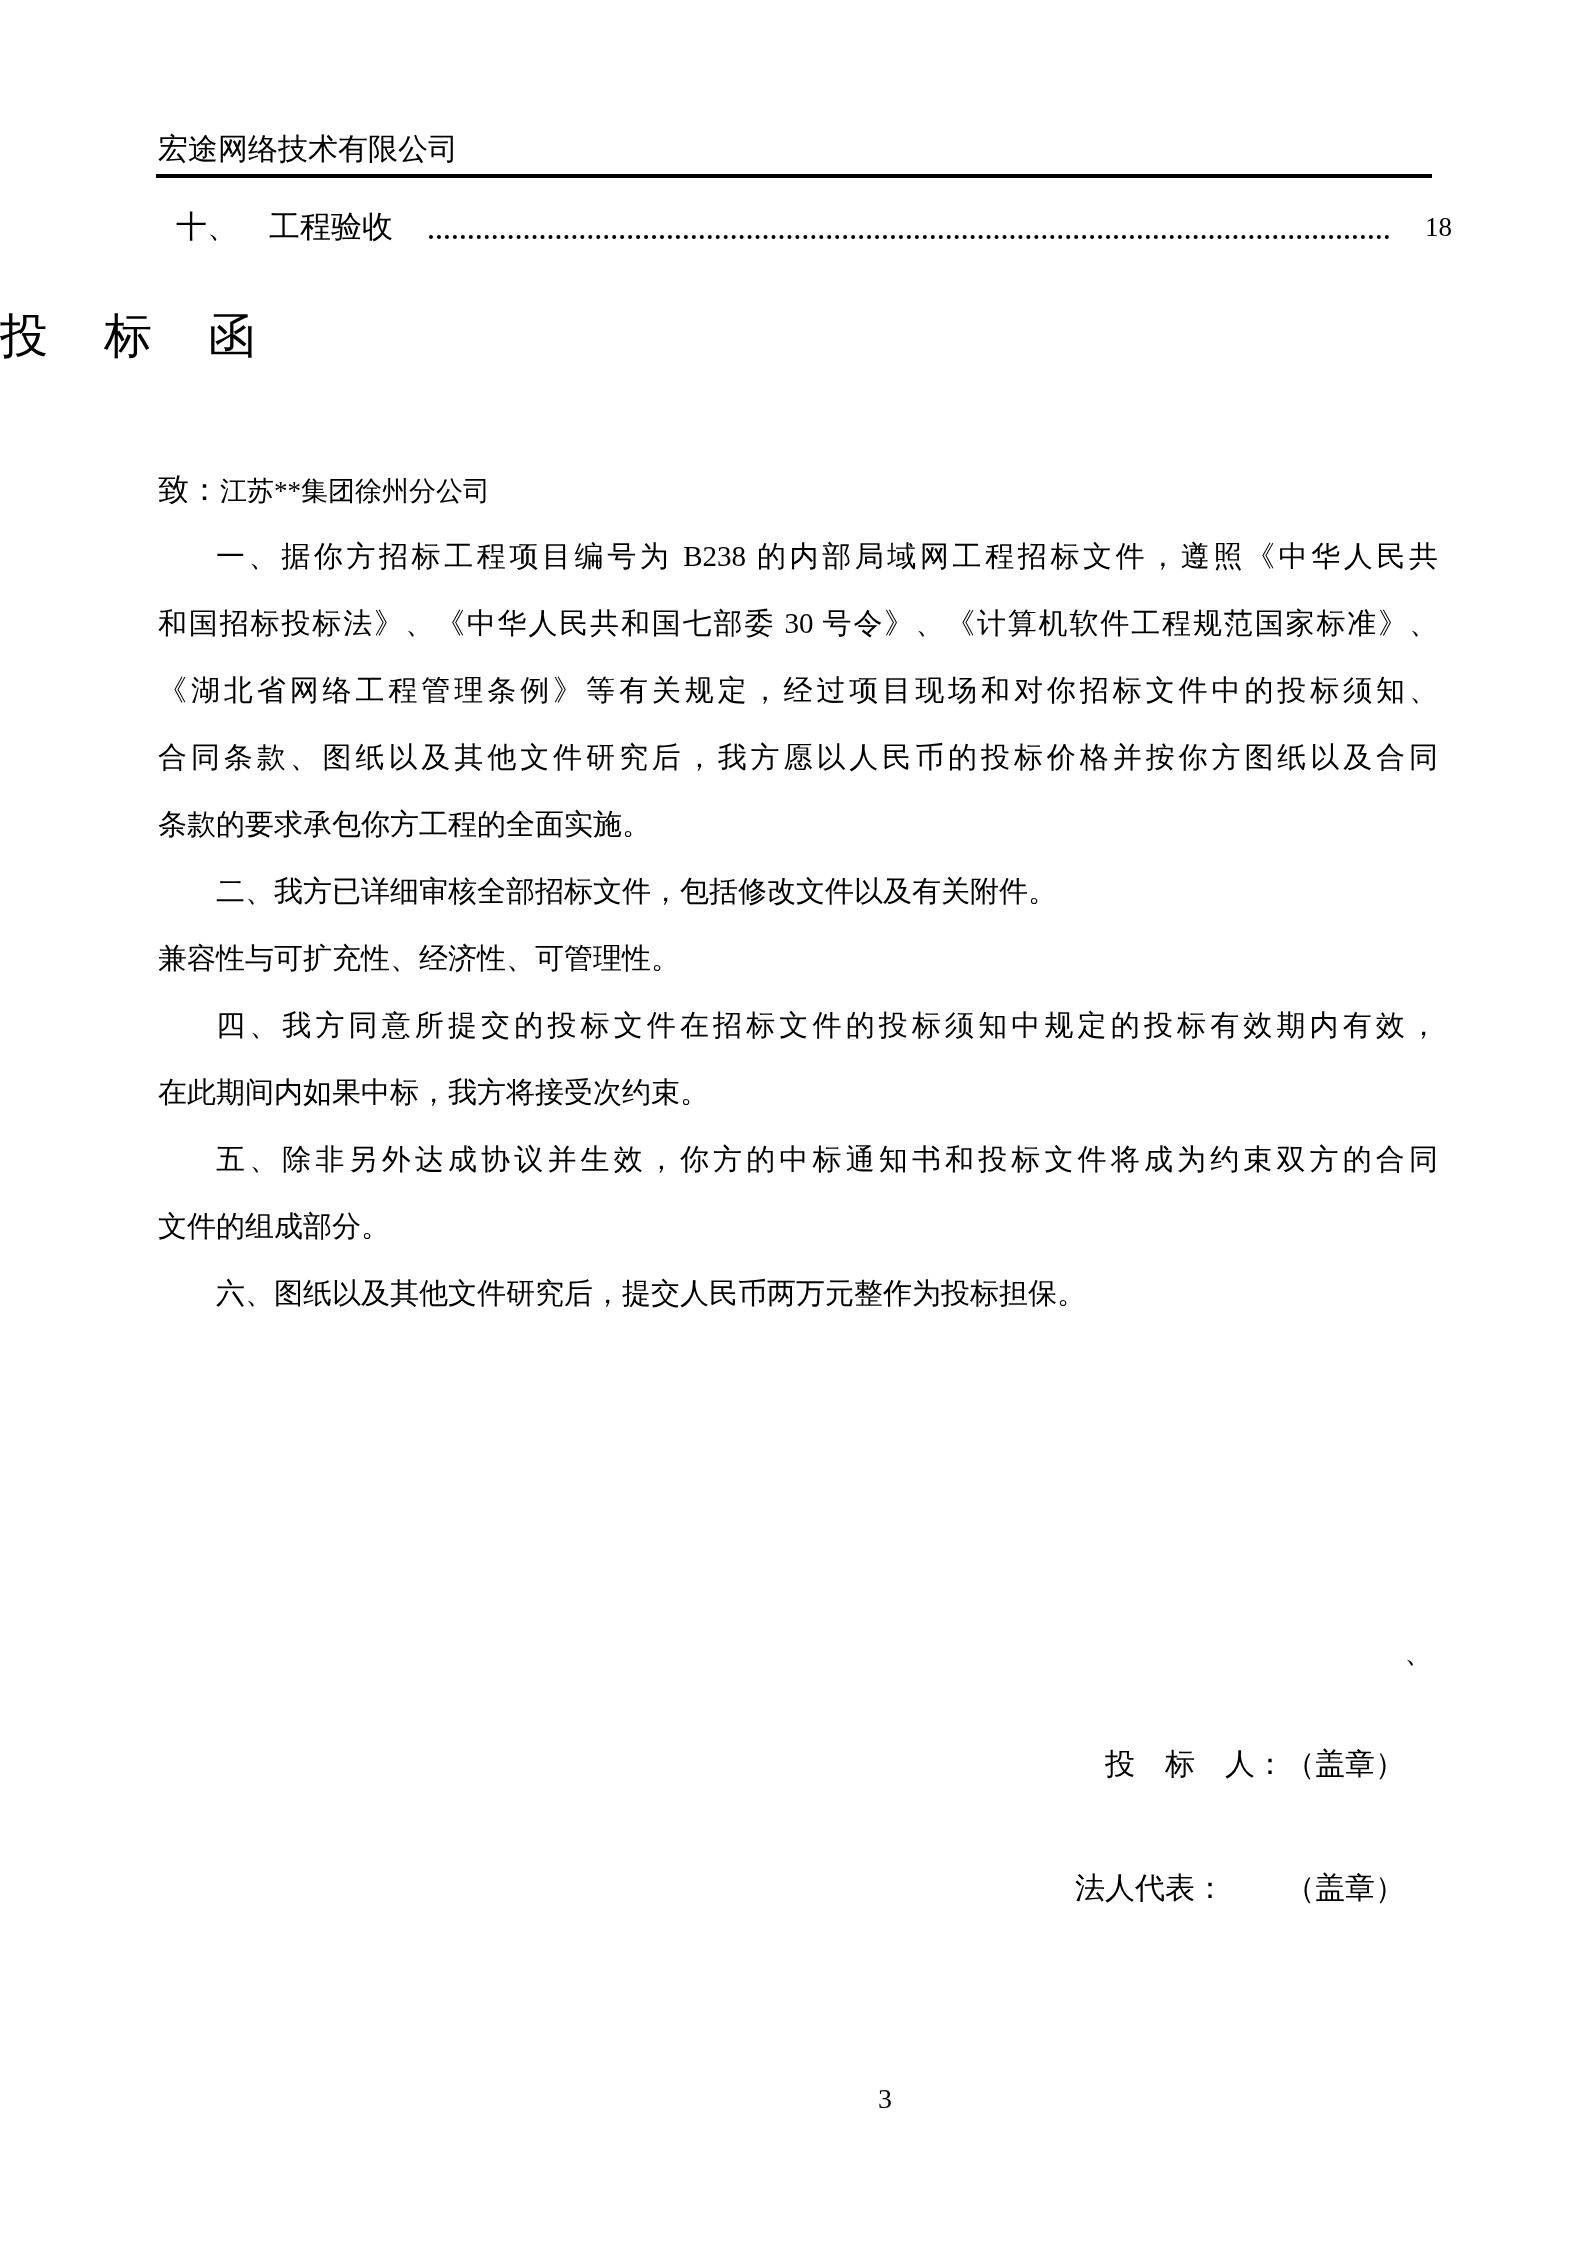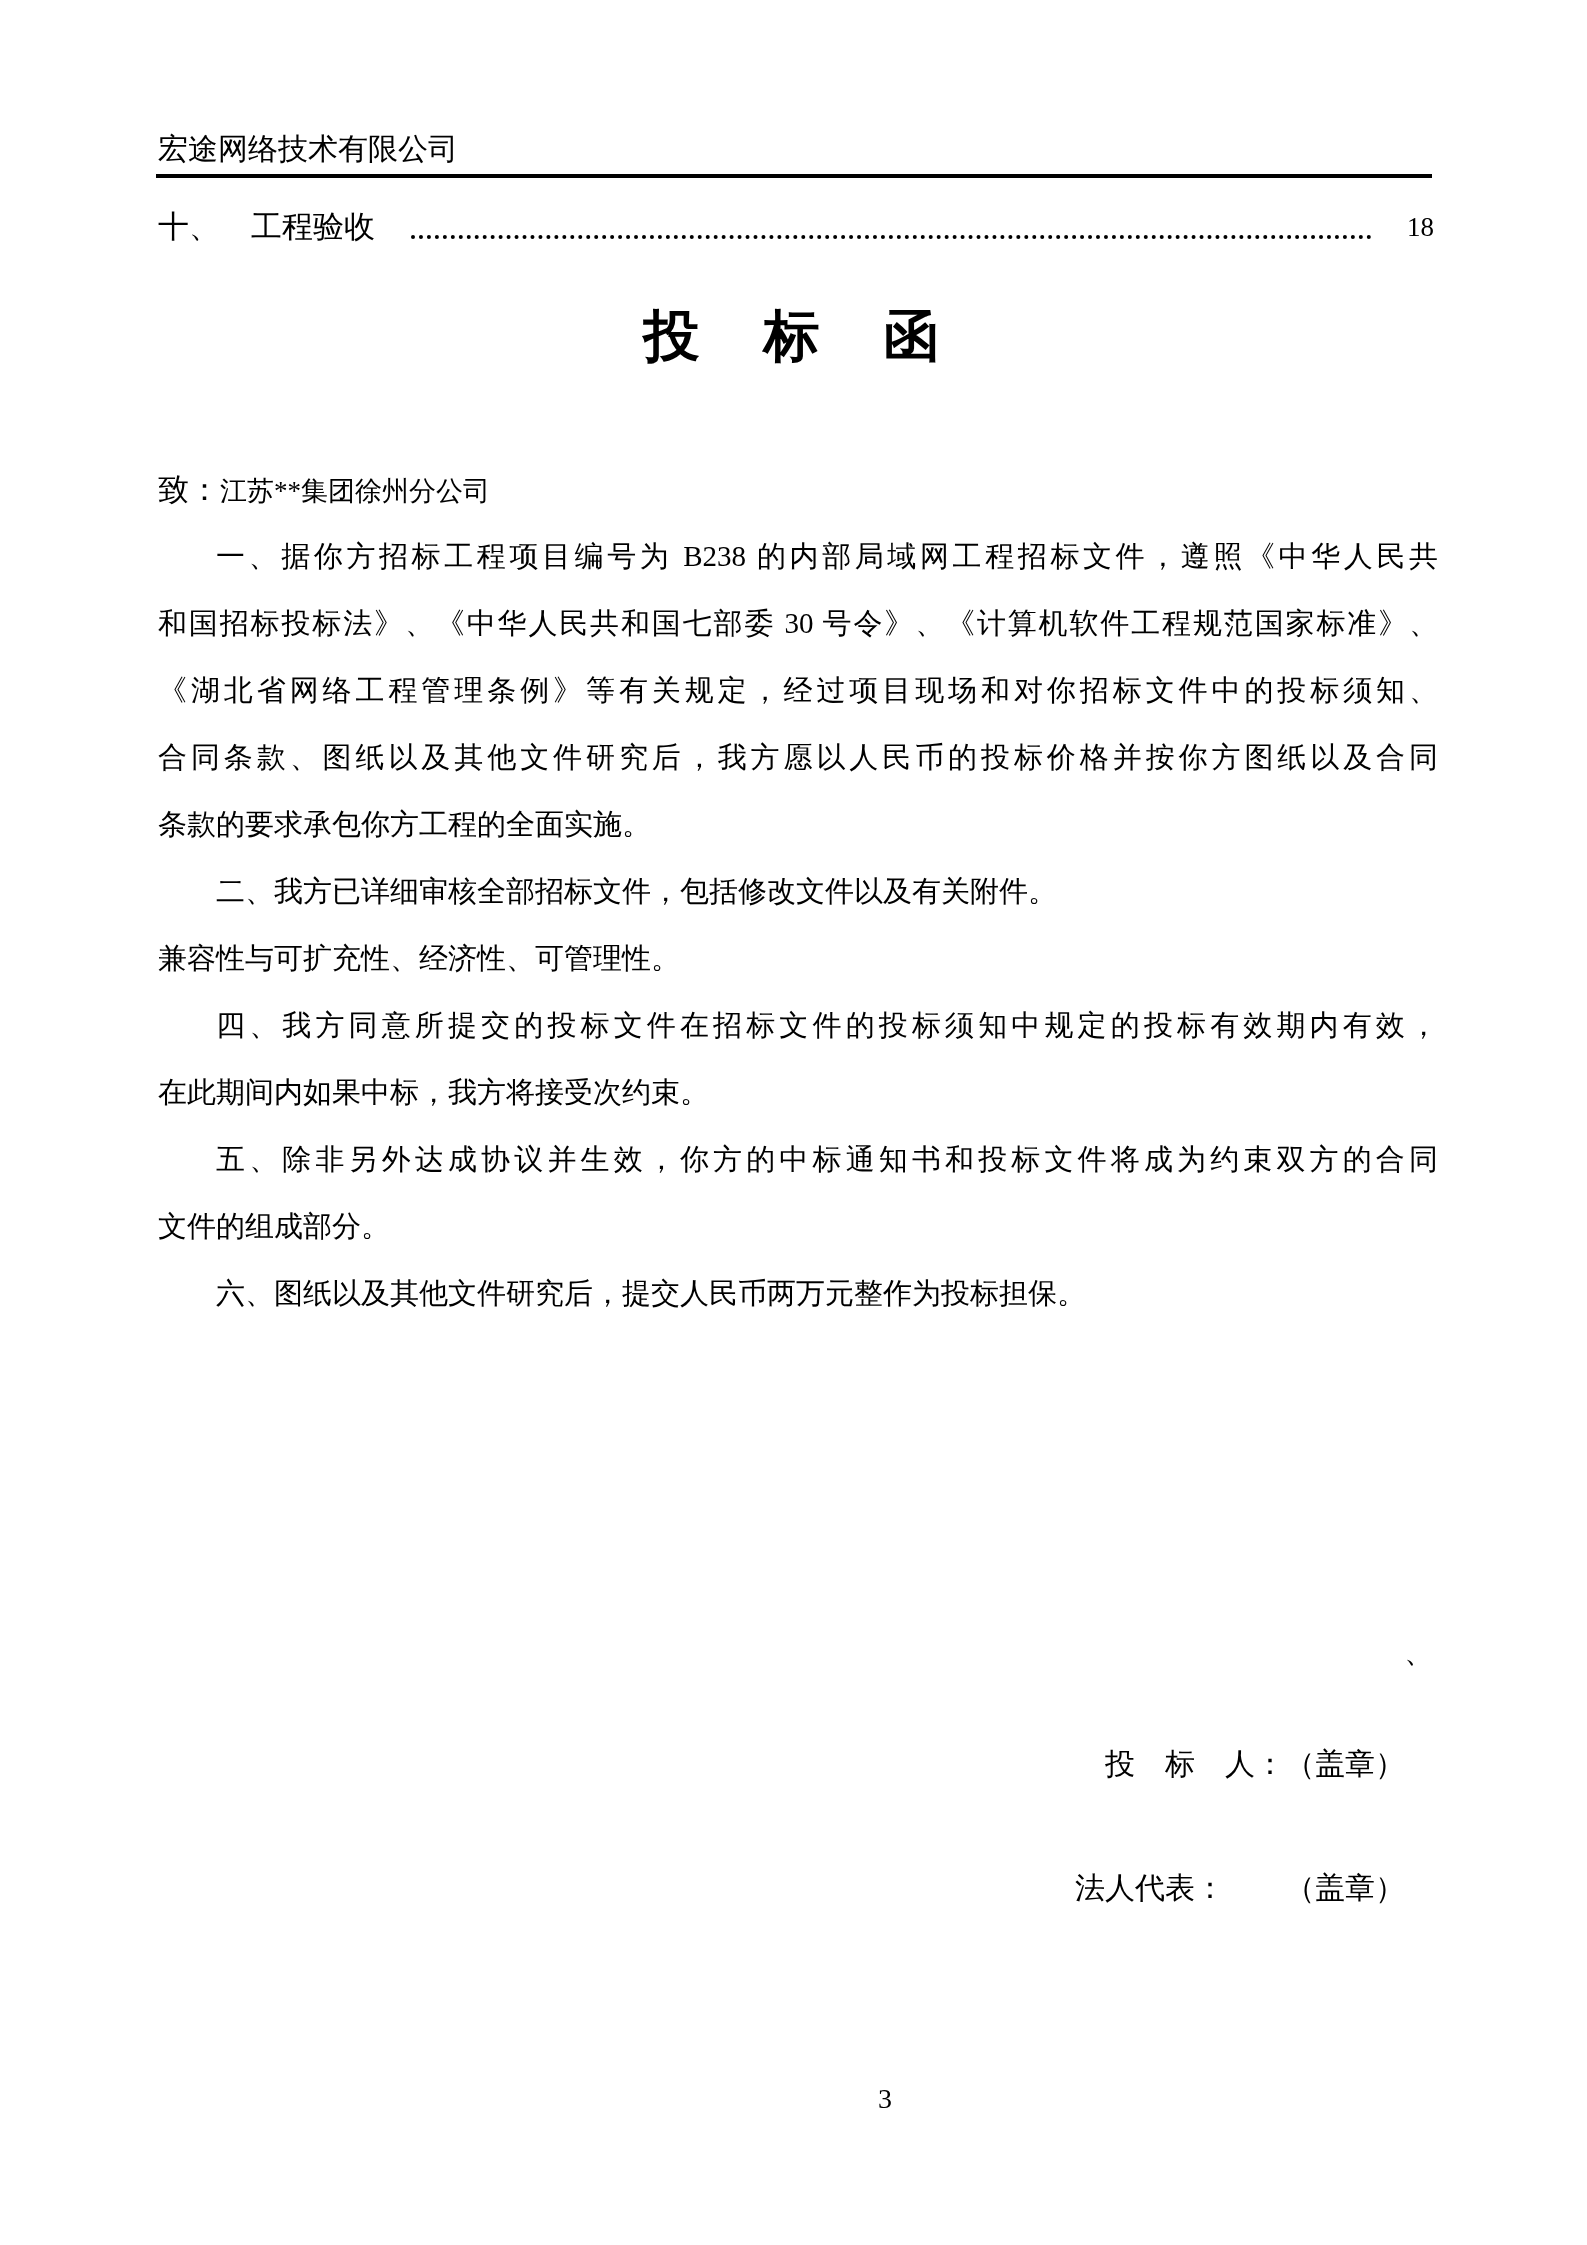--- a/index.html
+++ b/index.html
@@ -30,21 +30,21 @@
     left: 156px;
     top: 174px;
     width: 1276px;
     height: 4px;
     background: #000000;
   }
 
   
   .toc-row {
     position: absolute;
-    left: 158px;
+    left: 176px;
     top: 202px;
     width: 1276px;
     height: 50px;
     display: flex;
     align-items: flex-end;
     gap: 32px;
   }
   .toc-label {
     font-size: 31px;
     line-height: 50px;
@@ -62,24 +62,23 @@
     line-height: 50px;
     flex: none;
   }
 
   
   .doc-title {
     position: absolute;
     left: 0;
     top: 306px;
     width: 100%;
-    text-align: center;
-    font-size: 56px;
+    font-size: 48px;
     line-height: 60px;
-    font-weight: bold;
+    font-weight: normal;
     letter-spacing: 4px;
     white-space: pre;
   }
 
   
   .body-block {
     position: absolute;
     left: 158px;
     top: 456px;
     width: 1280px;

